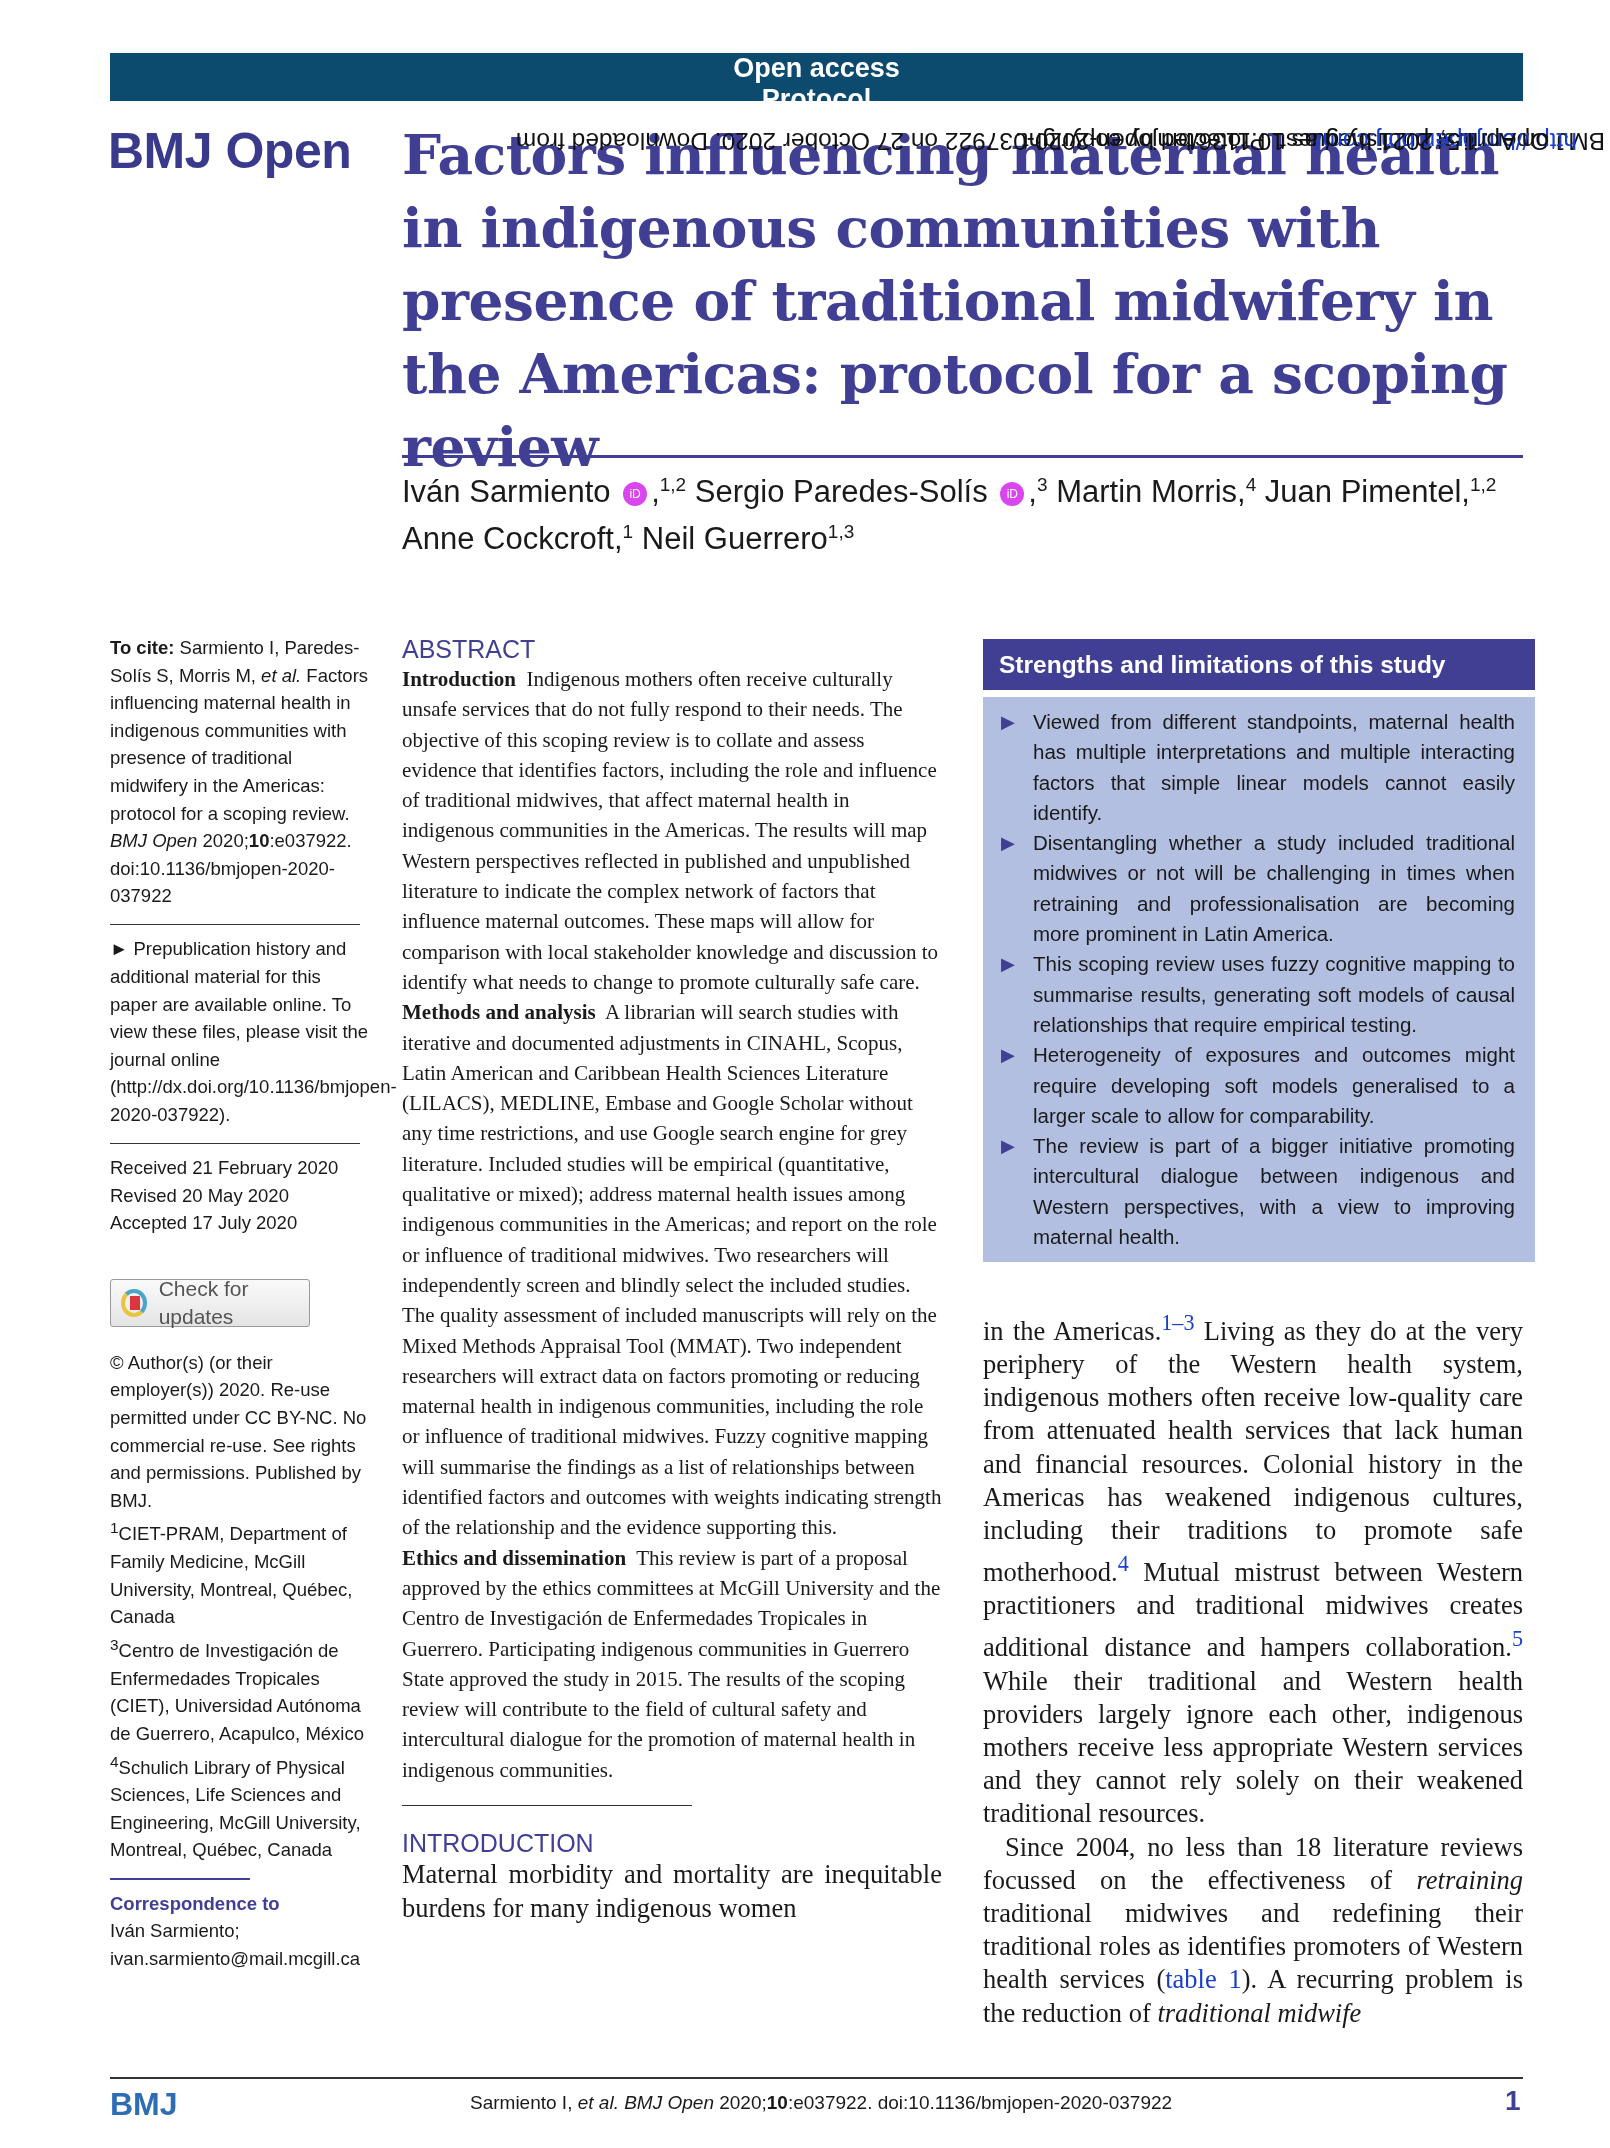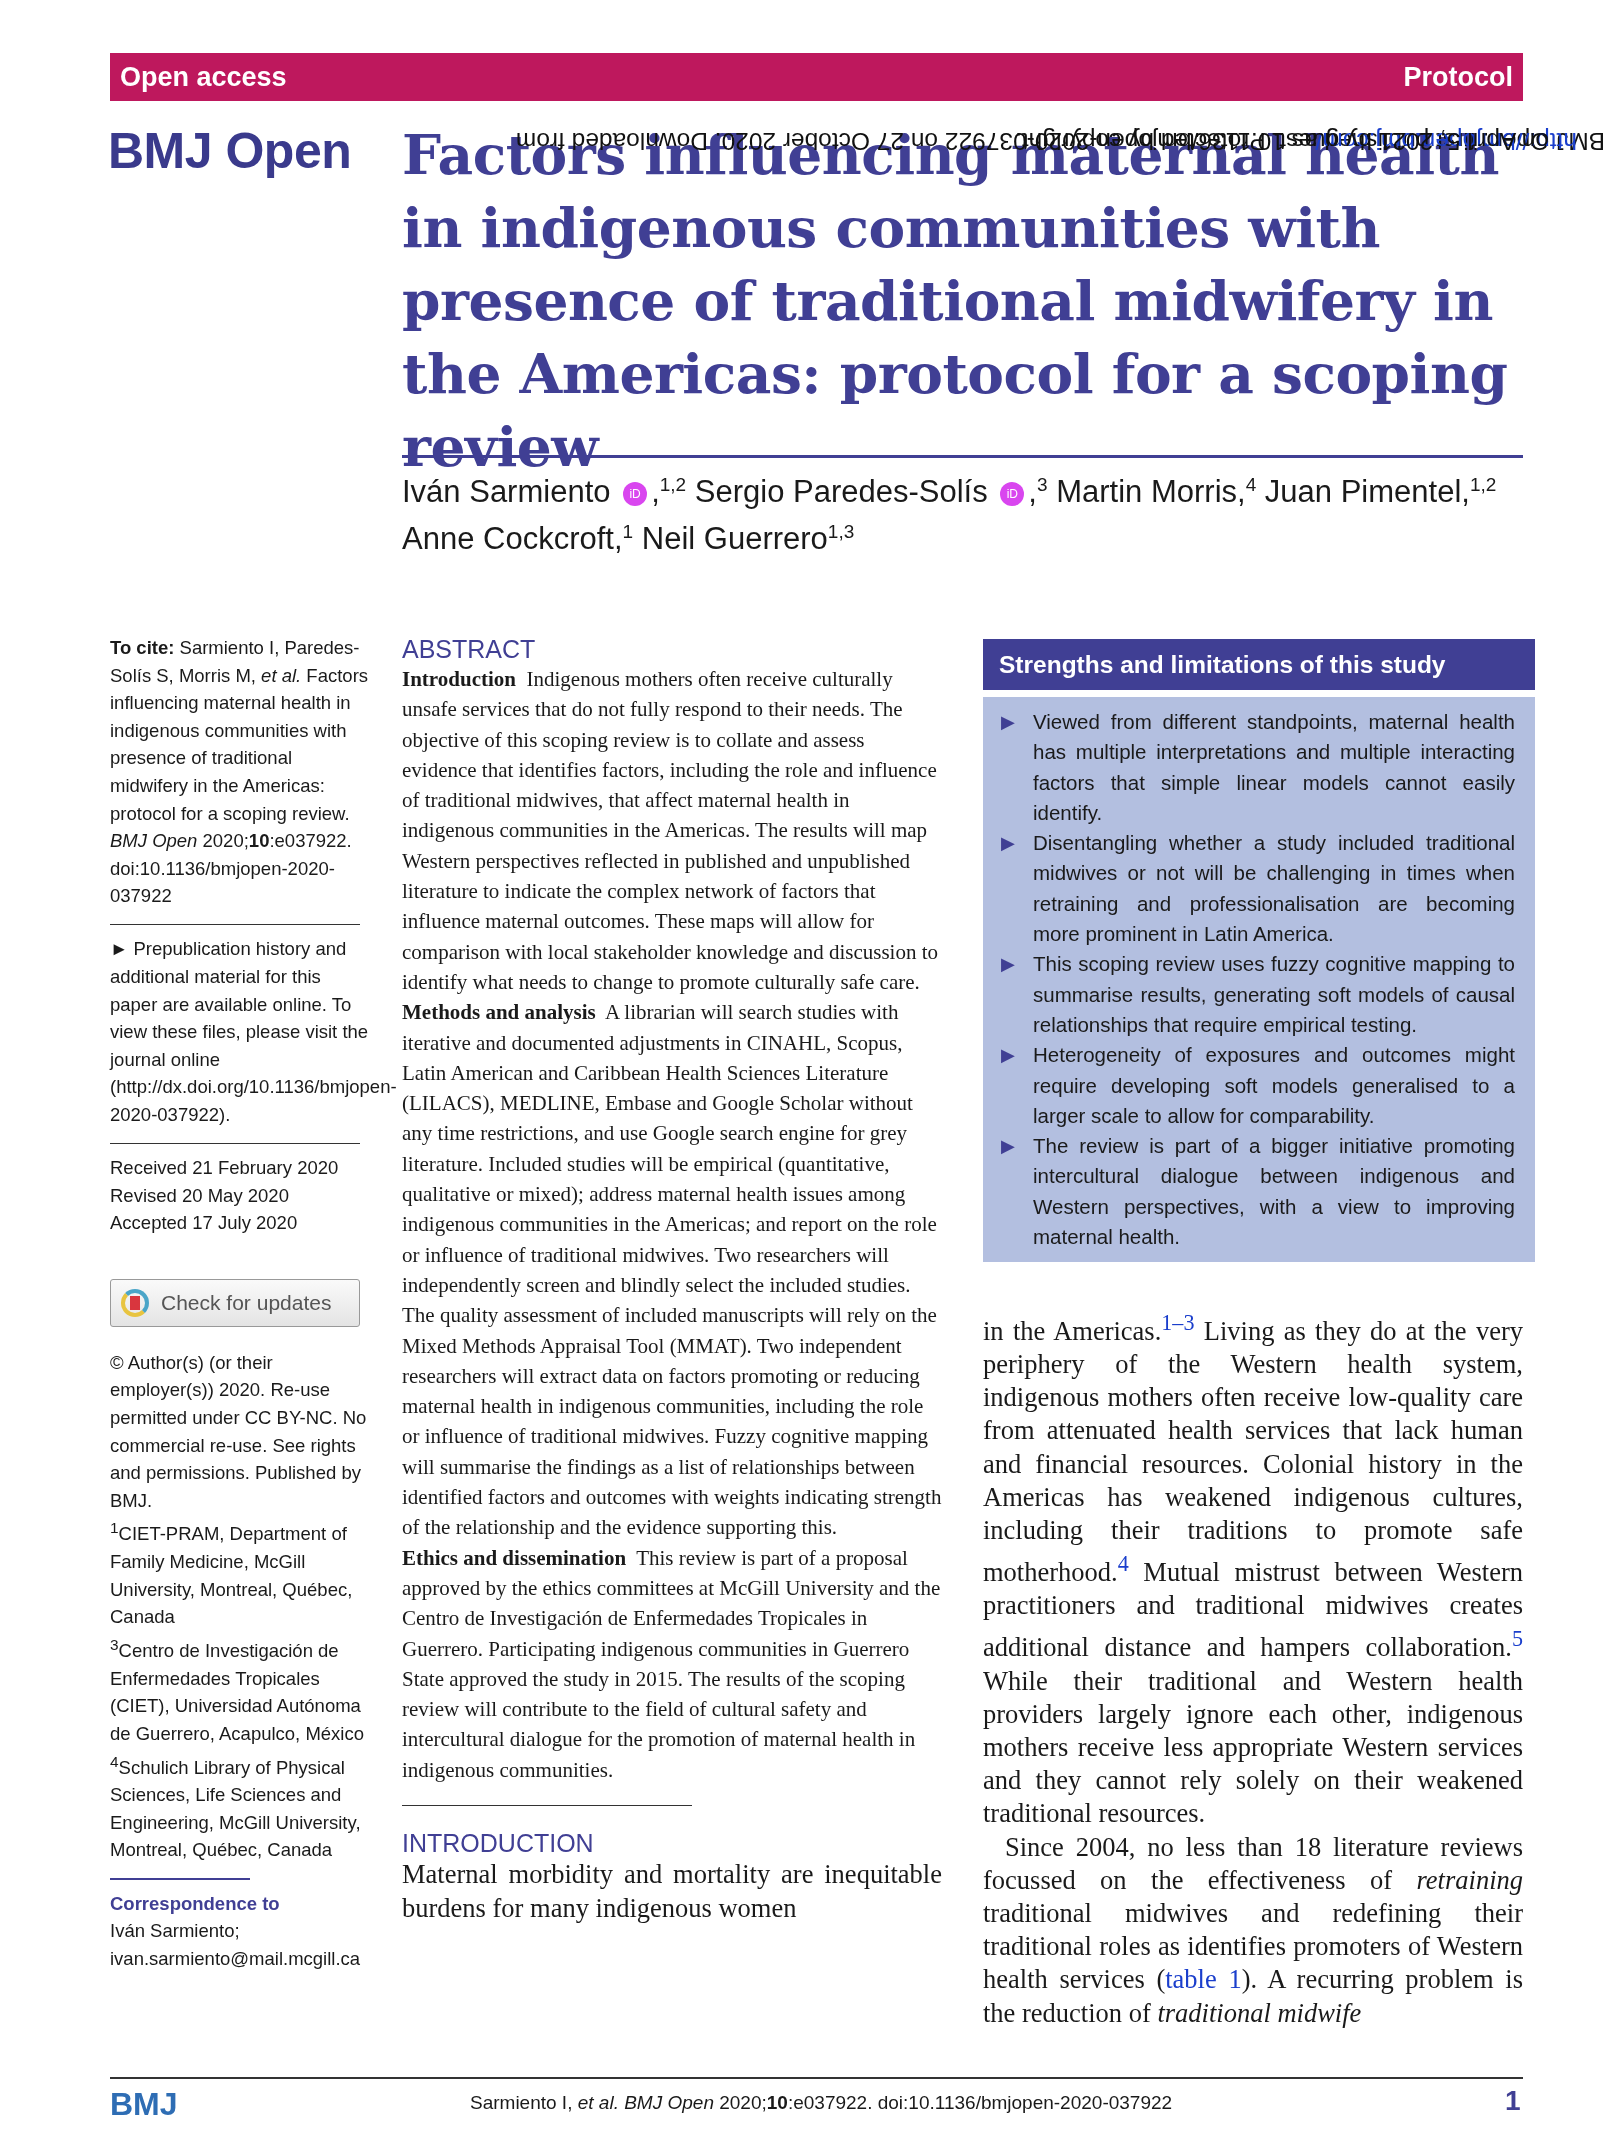--- a/index.html
+++ b/index.html
@@ -1,30 +1,30 @@
 <!DOCTYPE html>
 <html><head>
 <meta charset="utf-8">
 <style>
   html, body { margin:0; padding:0; background:#ffffff; }
   body { width:1610px; height:2148px; position:relative; overflow:hidden; color:#1a1a1a; }
   .abs { position:absolute; }
   .serif { font-family:"Liberation Serif", serif; }
-  .topbar { left:110px; top:53px; width:1413px; height:48px; background:#be185d; color:#fff; display:flex; justify-content:space-between; align-items:center; padding:0 10px; box-sizing:border-box; font-family:"Liberation Sans", sans-serif; font-weight:bold; font-size:27px; }
+  .topbar { left:110px; top:53px; width:1413px; height:48px; background:#0c4a6e; color:#fff; display:flex; justify-content:space-between; align-items:center; padding:0 10px; box-sizing:border-box; font-family:"Liberation Sans", sans-serif; font-weight:bold; font-size:27px;flex-direction:column; }
   .brand { left:108px; top:122px; font-family:"Liberation Sans", sans-serif; font-weight:bold; font-size:50px; color:#3a3a8c; letter-spacing:-0.5px; }
   .title { left:402px; top:118px; width:1110px; font-family:"DejaVu Serif", serif; font-weight:bold; font-size:55px; line-height:73px; color:#403f94; letter-spacing:-0.5px; }
   .rule { left:402px; top:455px; width:1121px; height:3px; background:#403f94; }
   .authors { left:402px; top:465px; width:1120px; font-family:"Liberation Sans", sans-serif; font-size:31px; line-height:40px; color:#1a1a1a; }
   .authors sup { font-size:19px; }
   .orcid { display:inline-block; width:24px; height:24px; border-radius:50%; background:#d946ef; color:#fff; font-size:12px; line-height:24px; text-align:center; vertical-align:middle; margin:0 4px; }
   .leftcol { left:110px; top:634px; width:260px; font-family:"Liberation Sans", sans-serif; font-size:18.5px; line-height:27.6px; color:#1a1a1a; }
   .leftcol p { margin:0; }
   .divider { width:250px; height:1.5px; background:#333; margin:14px 0 10px 0; }
   .divider.blue { background:#403f94; }
-  .check { width:250px; height:48px; border:1.5px solid #999; border-radius:3px; background:linear-gradient(#fafafa,#e4e4e4); display:flex; align-items:center; gap:12px; padding-left:10px; box-sizing:border-box; margin:42px 0 22px 0; font-size:21px; color:#555; }
+  .check { width:200px; height:48px; border:1.5px solid #999; border-radius:3px; background:linear-gradient(#fafafa,#e4e4e4); display:flex; align-items:center; gap:12px; padding-left:10px; box-sizing:border-box; margin:42px 0 22px 0; font-size:21px; color:#555; }
   .check-icon { width:28px; height:28px; border-radius:50%; border:4px solid #4aa5c8; border-bottom-color:#e8c440; border-left-color:#e8c440; box-sizing:border-box; position:relative; }
   .check-icon::after { content:""; position:absolute; left:5px; top:3px; width:10px; height:14px; background:#d9363e; }
   .corr-head { color:#403f94; font-weight:bold; }
   .midcol { left:402px; top:634px; width:540px; font-family:"Liberation Sans", sans-serif; font-size:21px; line-height:30.3px; color:#1a1a1a; }
   .midcol p { margin:0;font-family:Liberation Serif, serif; }
   .sec-head { font-family:"Liberation Sans", sans-serif; font-weight:normal; color:#403f94; font-size:25px; line-height:30px; }
   .strengths { left:983px; top:639px; width:552px; }
   .str-head { background:#403f94; color:#fff; font-family:"Liberation Sans", sans-serif; font-weight:bold; font-size:24.5px; height:51px; line-height:51px; padding-left:16px; }
   .str-body { background:#b3bfe0; margin-top:7px; padding:10px 20px 10px 18px; font-family:"Liberation Sans", sans-serif; font-size:20.5px; line-height:30.3px; }
   .str-item { display:flex; text-align:justify; }

